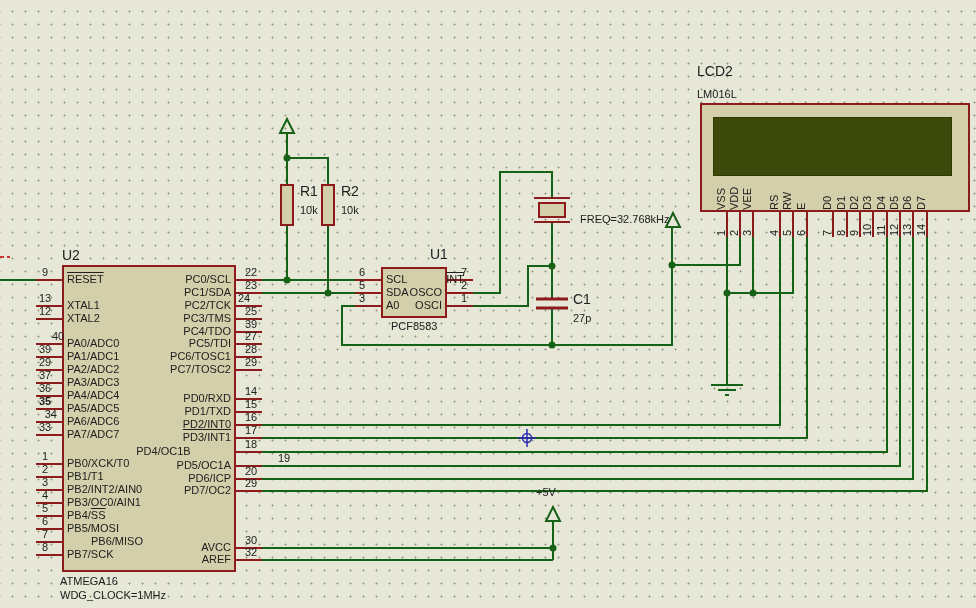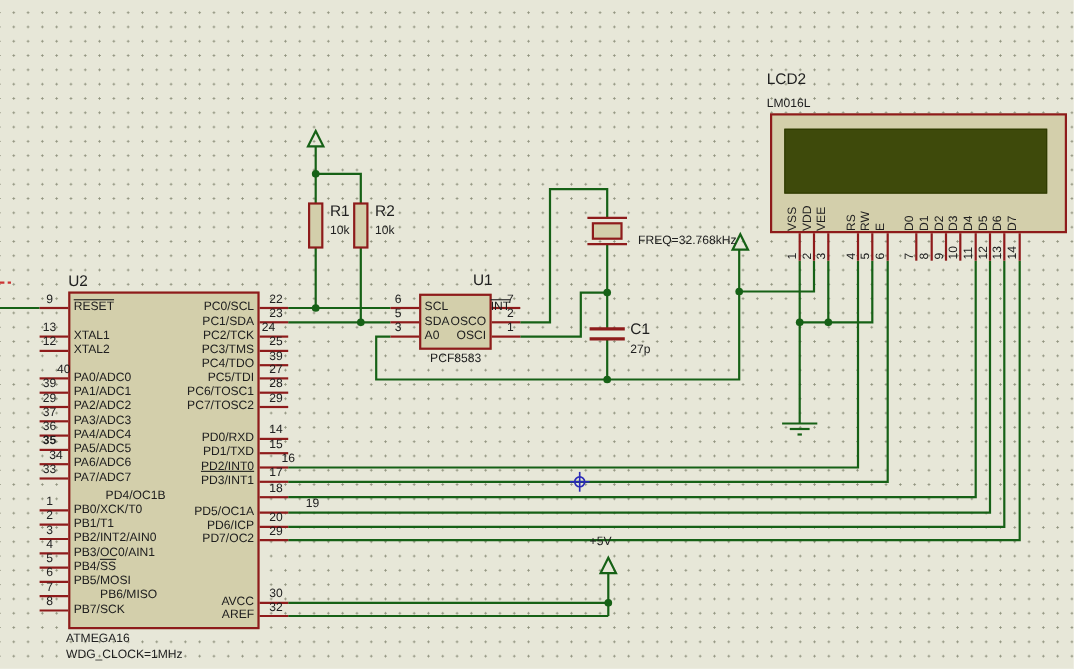--- a/index.html
+++ b/index.html
@@ -258,26 +258,26 @@
       <span class="lbl" style="left: 238px; top: 330px; width: 26px; text-align: center;">27</span>
       <span class="lbl" style="left: 96px; top: 337px; width: 135px; text-align: right;">PC5/TDI</span>
       <span class="lbl" style="left: 238px; top: 343px; width: 26px; text-align: center;">28</span>
       <span class="lbl" style="left: 96px; top: 350px; width: 135px; text-align: right;">PC6/TOSC1</span>
       <span class="lbl" style="left: 238px; top: 356px; width: 26px; text-align: center;">29</span>
       <span class="lbl" style="left: 96px; top: 363px; width: 135px; text-align: right;">PC7/TOSC2</span>
       <span class="lbl" style="left: 238px; top: 385px; width: 26px; text-align: center;">14</span>
       <span class="lbl" style="left: 96px; top: 392px; width: 135px; text-align: right;">PD0/RXD</span>
       <span class="lbl" style="left: 238px; top: 398px; width: 26px; text-align: center;">15</span>
       <span class="lbl" style="left: 96px; top: 405px; width: 135px; text-align: right;">PD1/TXD</span>
-      <span class="lbl" style="left: 238px; top: 411px; width: 26px; text-align: center; margin-left: 11px;">16</span>
+      <span class="lbl" style="left: 238px; top: 411px; width: 26px; text-align: center;">16</span>
       <span class="lbl" style="left: 96px; top: 418px; width: 135px; text-align: right; text-decoration: underline;">PD2/INT0</span>
       <span class="lbl" style="left: 238px; top: 424px; width: 26px; text-align: center;">17</span>
       <span class="lbl" style="left: 96px; top: 431px; width: 135px; text-align: right;">PD3/INT1</span>
       <span class="lbl" style="left: 238px; top: 438px; width: 26px; text-align: center;">18</span>
-      <span class="lbl" style="left: 96px; top: 445px; width: 135px; text-align: left;">PD4/OC1B</span>
+      <span class="lbl" style="left: 96px; top: 445px; width: 135px; text-align: center;">PD4/OC1B</span>
       <span class="lbl" style="left: 238px; top: 452px; width: 26px; text-align: center; margin-left: 33px;">19</span>
       <span class="lbl" style="left: 96px; top: 459px; width: 135px; text-align: right;">PD5/OC1A</span>
       <span class="lbl" style="left: 238px; top: 465px; width: 26px; text-align: center;">20</span>
       <span class="lbl" style="left: 96px; top: 472px; width: 135px; text-align: right;">PD6/ICP</span>
       <span class="lbl" style="left: 238px; top: 477px; width: 26px; text-align: center;">29</span>
       <span class="lbl" style="left: 96px; top: 484px; width: 135px; text-align: right;">PD7/OC2</span>
       <span class="lbl" style="left: 238px; top: 534px; width: 26px; text-align: center;">30</span>
       <span class="lbl" style="left: 96px; top: 541px; width: 135px; text-align: right;">AVCC</span>
       <span class="lbl" style="left: 238px; top: 546px; width: 26px; text-align: center;">32</span>
       <span class="lbl" style="left: 96px; top: 553px; width: 135px; text-align: right;">AREF</span>

